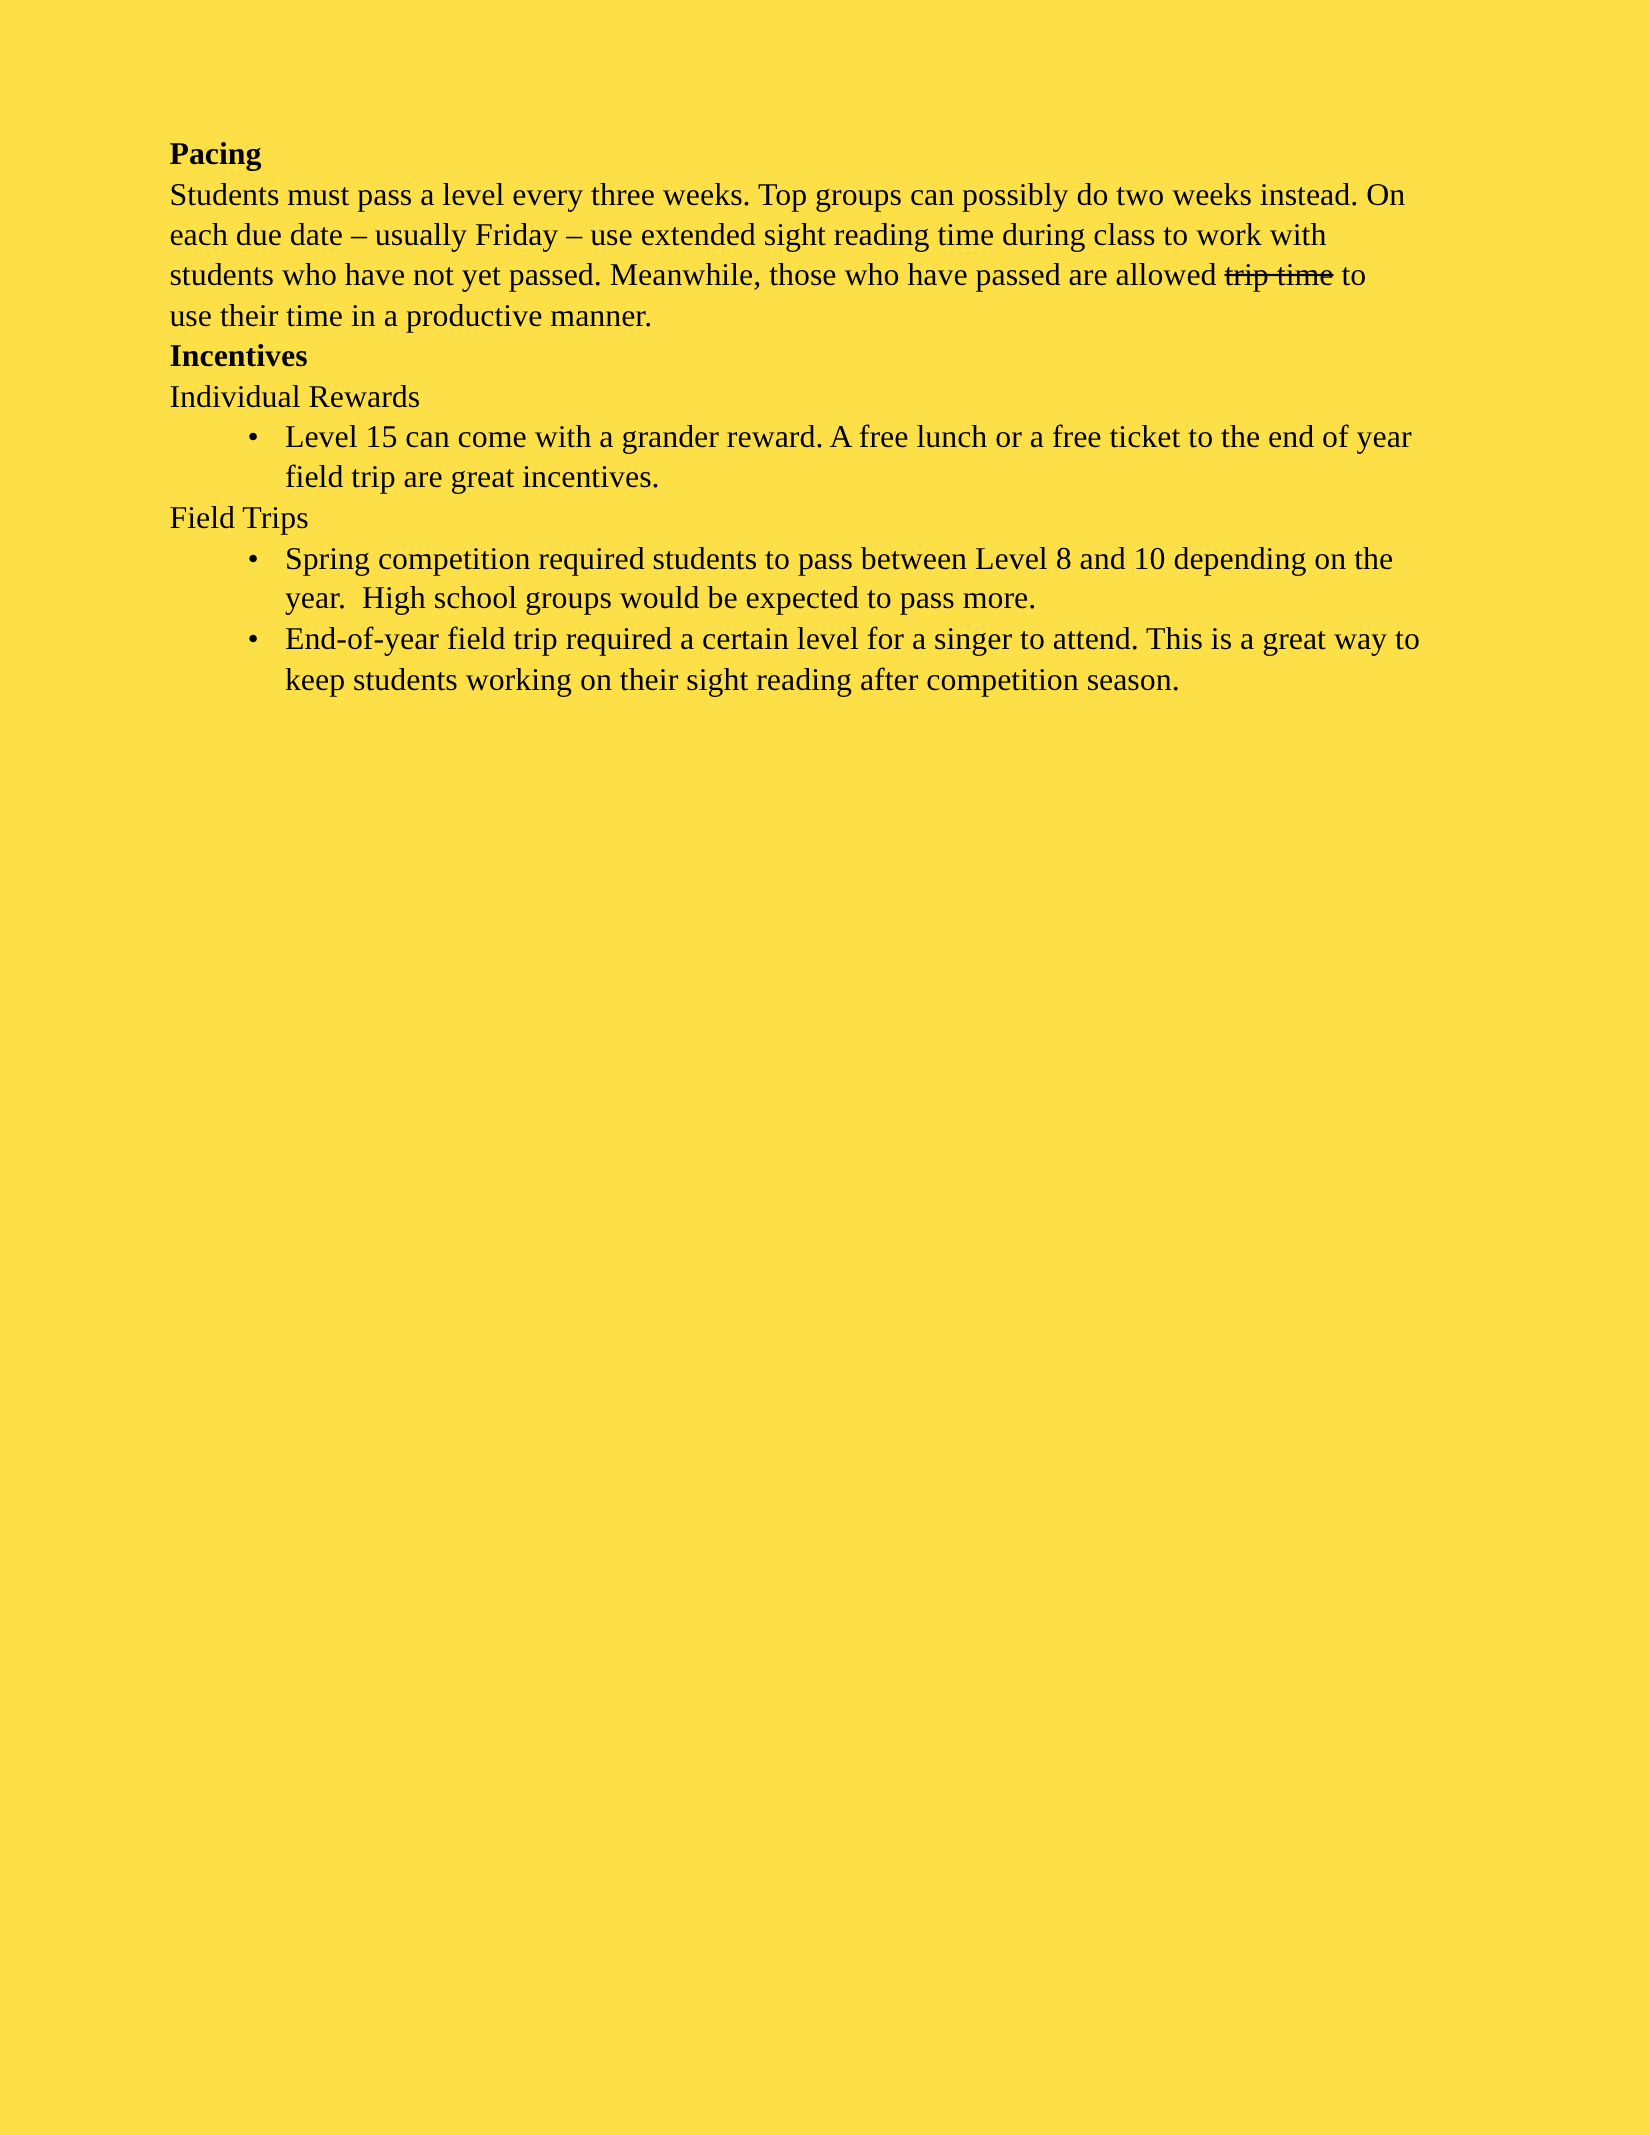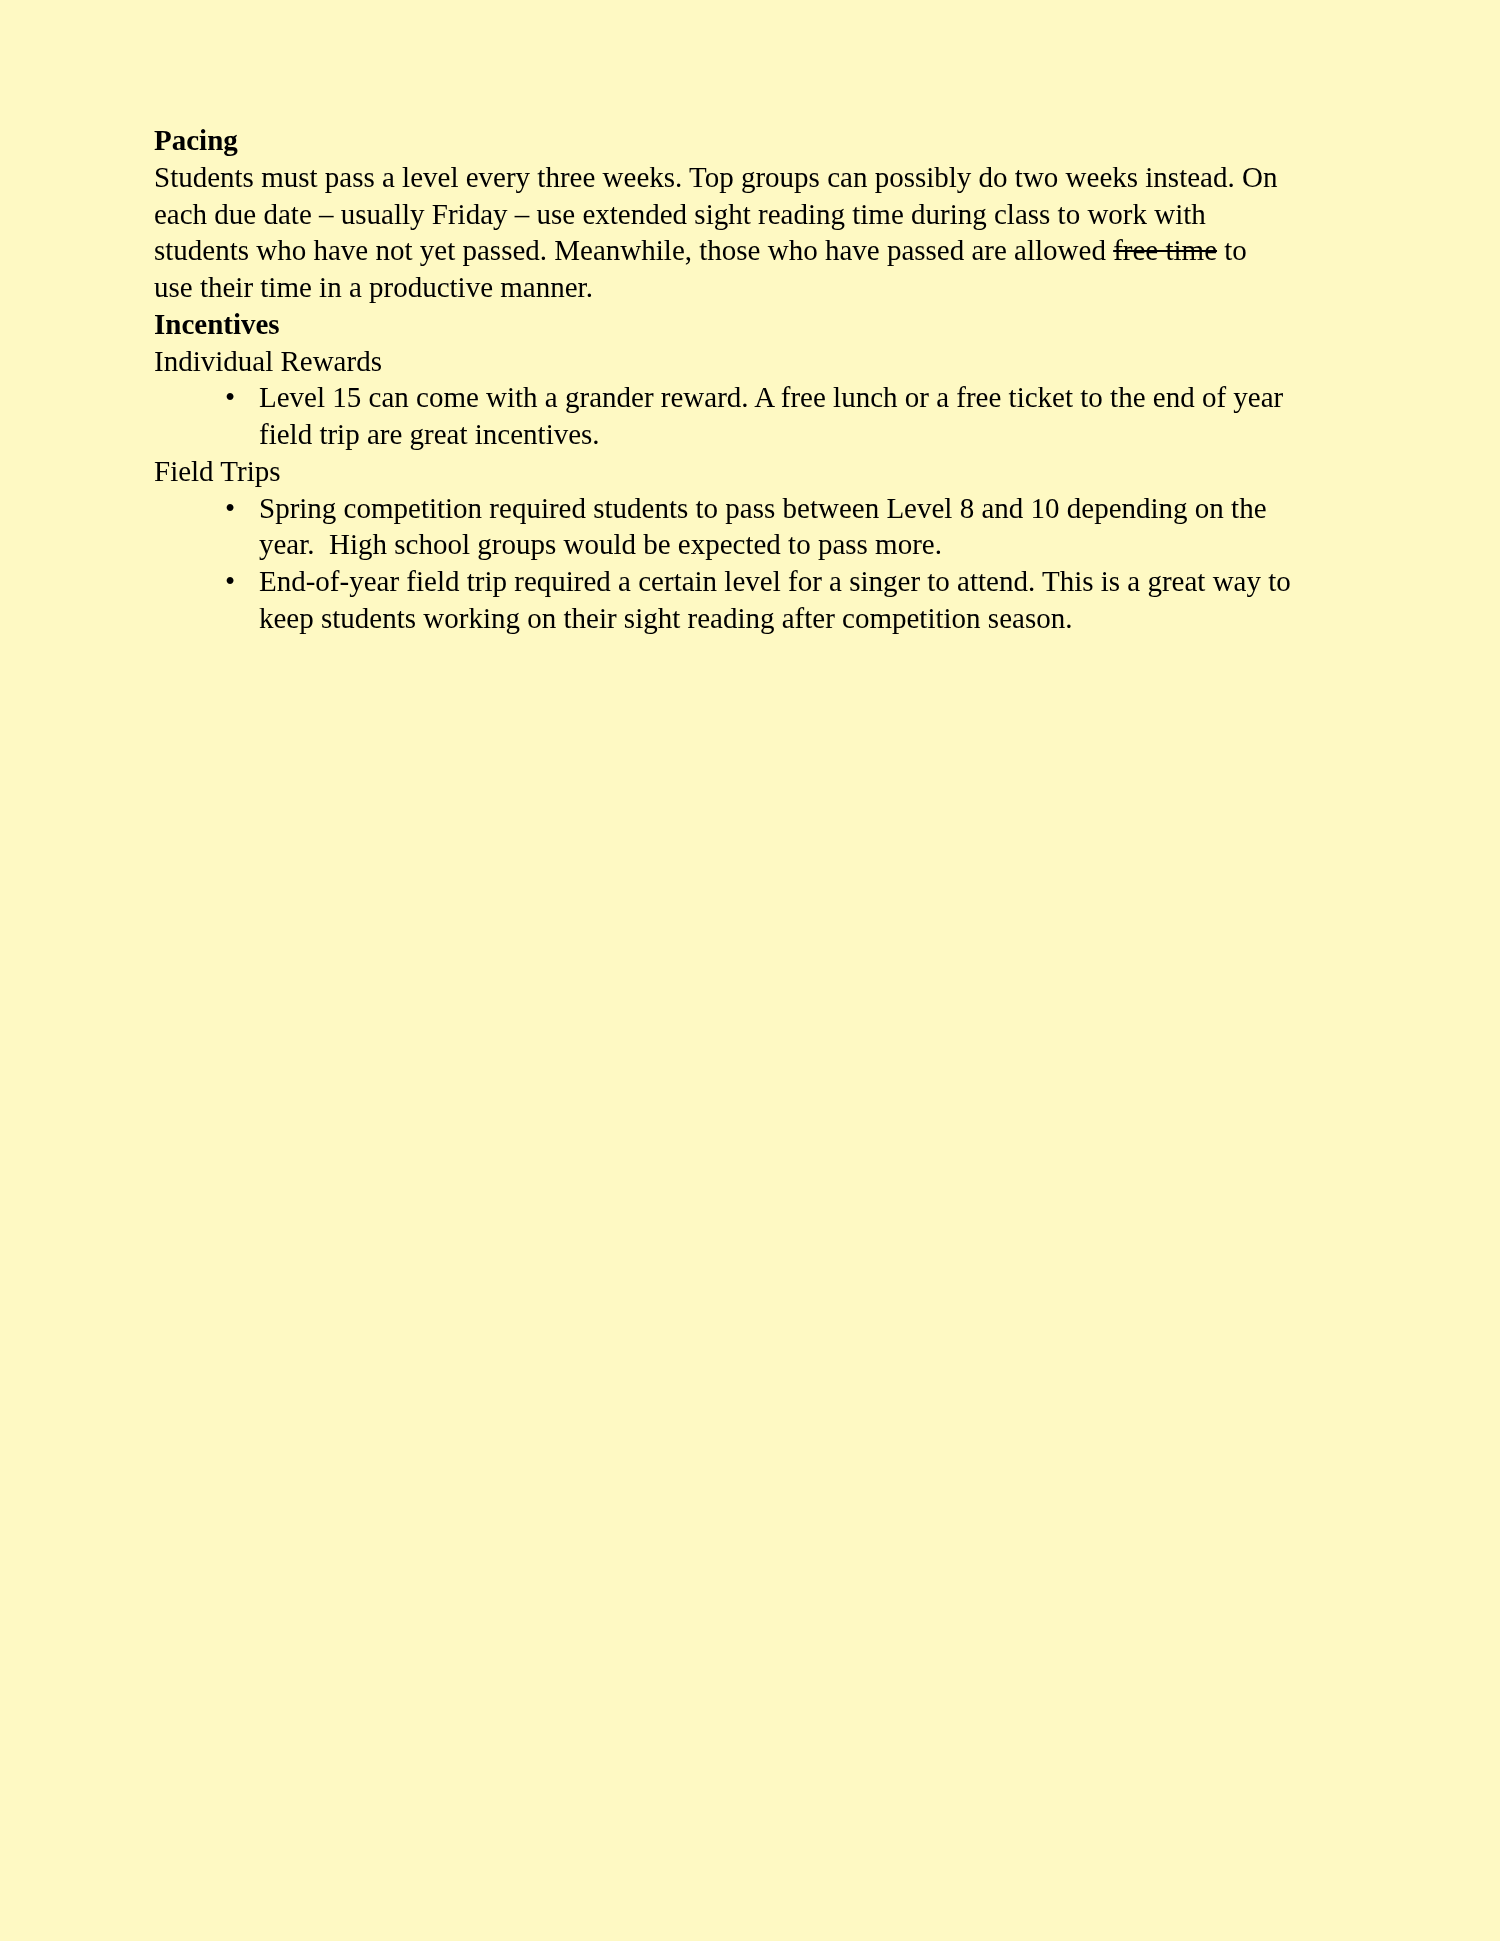--- a/index.html
+++ b/index.html
@@ -1,20 +1,20 @@
 <!DOCTYPE html>
 <html><head>
 <meta charset="utf-8">
 <style>
   html, body { margin: 0; padding: 0; background: #ffffff; }
   .page {
     position: relative;
     width: 1500px;
     height: 1941px;
-    background: #fef9c3;
+    background: #fde047;
     font-family: "Liberation Serif", serif;
     font-size: 29px;
     line-height: 36.75px;
     color: #000000;
     overflow: hidden;
   }
   .content {
     padding: 122px 150px 0 154px;
   }
   h2.doc-heading {
@@ -69,21 +69,21 @@
 </head>
 <body>
 
 <div class="page">
   <div class="content">
 
     <h2 class="doc-heading">Pacing</h2>
 
     <p class="doc-para para-main"><span>Students must pass a level every three weeks. Top groups can possibly do two weeks instead. On
 each due date – usually Friday – use extended sight reading time during class to work with
-students who have not yet passed. Meanwhile, those who have passed are allowed </span><span class="struck">free time</span><span> to
+students who have not yet passed. Meanwhile, those who have passed are allowed </span><span class="struck">trip time</span><span> to
 use their time in a productive manner.</span></p>
 
     <h2 class="doc-heading heading-incentives">Incentives</h2>
 
     <p class="doc-para sub-label">Individual Rewards</p>
 
     <ul class="doc-list list-ir">
       <li>Level 15 can come with a grander reward. A free lunch or a free ticket to the end of year
 field trip are great incentives.</li>
     </ul>

